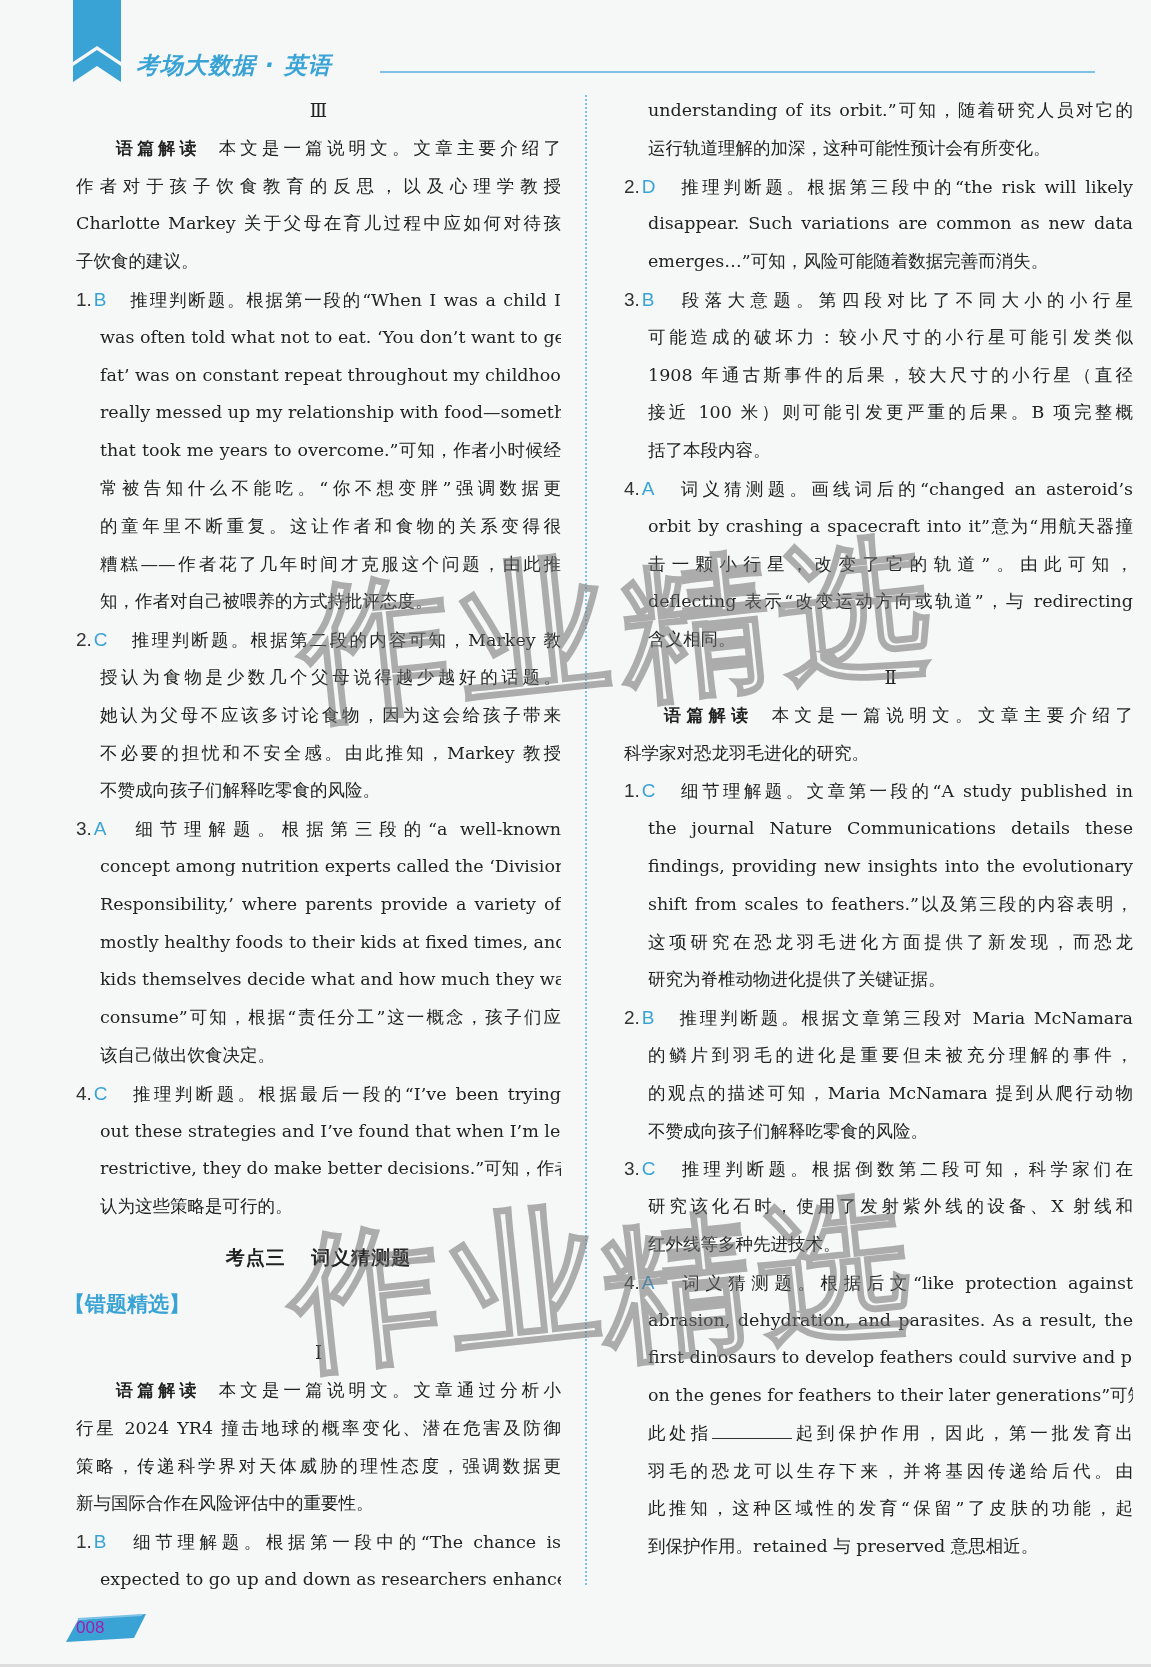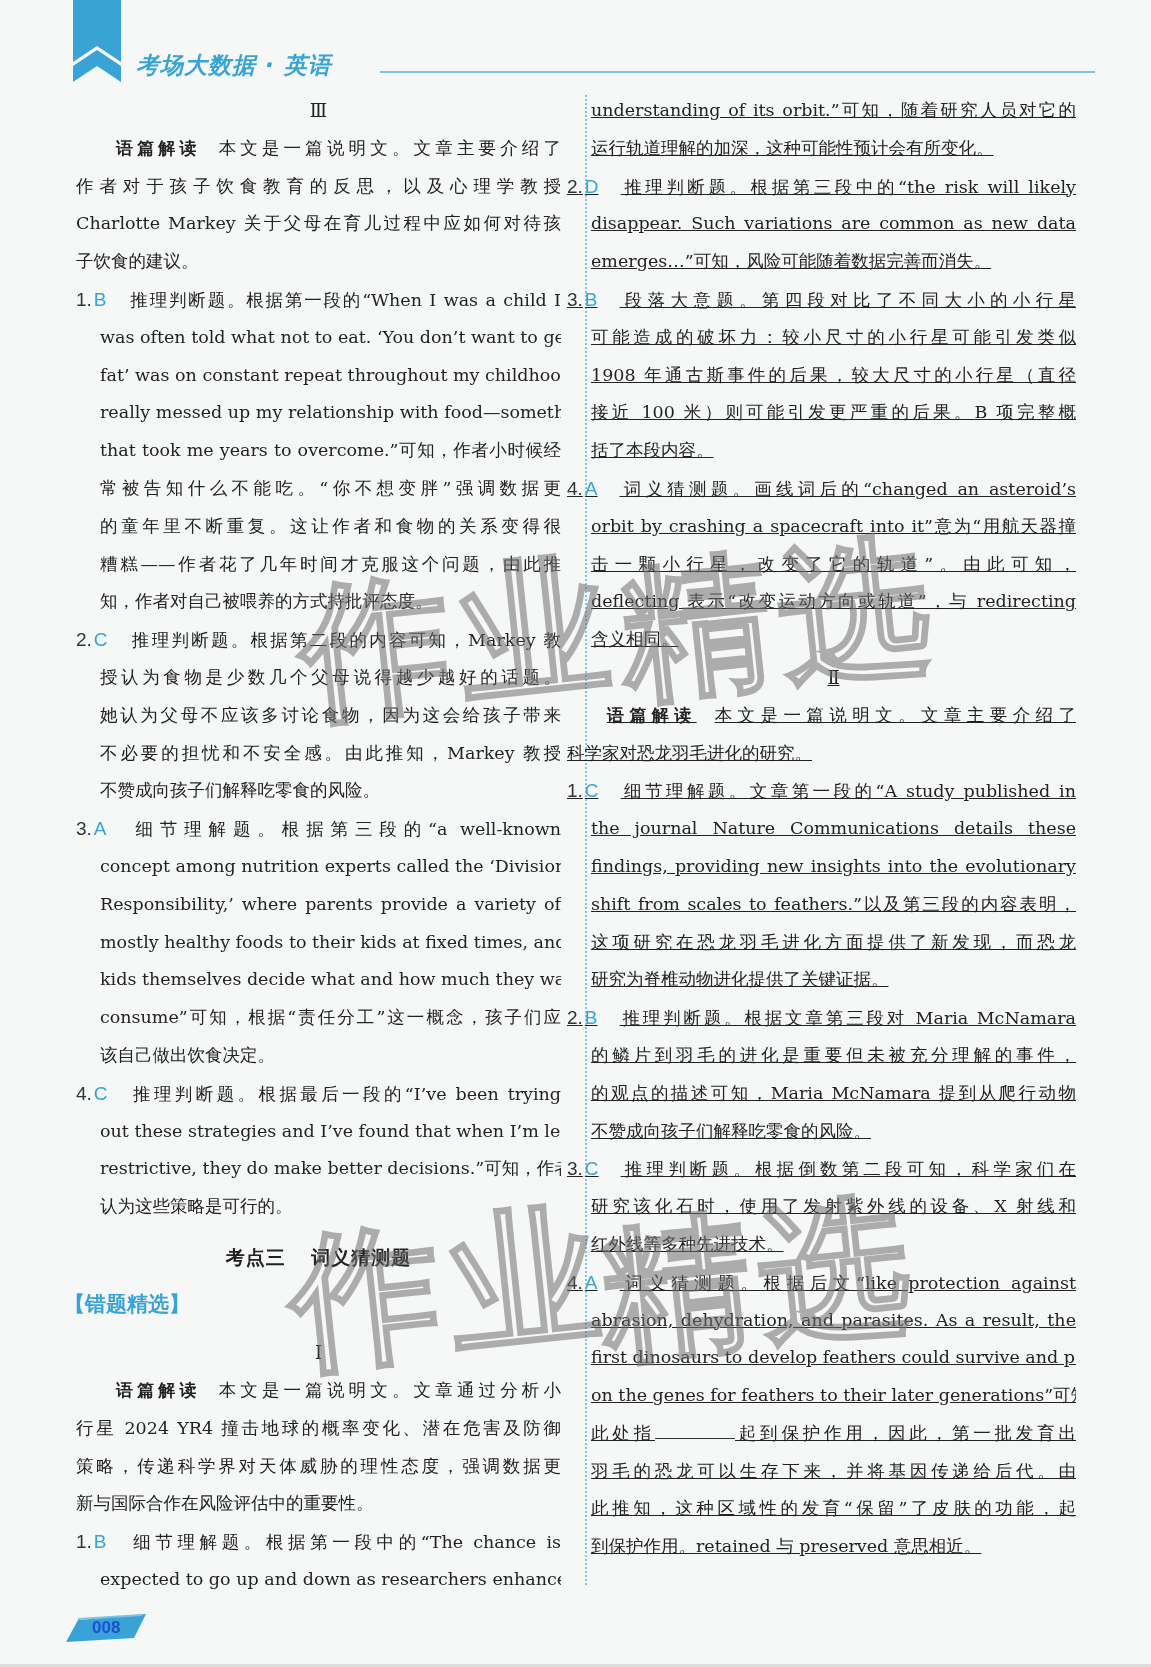--- a/index.html
+++ b/index.html
@@ -16,21 +16,21 @@
     font-family: "DejaVu Sans", sans-serif; font-weight: bold; font-style: italic;
     font-size: 23px; color: #3aa3d6; letter-spacing: 1px;
   }
   .brand-rule { position: absolute; left: 380px; top: 71px; width: 715px; height: 2px; background: #7ec3e6; }
   .col-divider {
     position: absolute; left: 585px; top: 95px; width: 0; height: 1490px;
     border-left: 2px dotted #7ec3e6;
   }
   .col { position: absolute; top: 92px; width: 485px; }
   .col.left { left: 76px; }
-  .col.right { left: 591px; text-decoration: underline; }
+  .col.right { left: 648px; }
   .line {
     height: 37.8px; line-height: 37.8px; font-size: 17.5px; white-space: nowrap;
     text-align: justify; text-align-last: justify; overflow: hidden;
   }
   .line.last { text-align-last: left; }
   .line.ind { padding-left: 24px; }
   .line.head { padding-left: 40px; }
   .roman { text-align: center; text-align-last: center; font-size: 18px; }
   .qnum { font-family: "Liberation Sans", sans-serif; font-size: 19px; color: #333; }
   .qans { font-family: "Liberation Sans", sans-serif; font-size: 19px; color: #3aa3d6; margin-right: 22px; margin-left: 2px; }
@@ -39,22 +39,22 @@
     text-align: left; text-align-last: center; font-family: "DejaVu Sans", sans-serif;
     font-weight: bold; font-size: 19px; letter-spacing: 1px; word-spacing: 18px;
   }
   .cuoti {
     font-family: "DejaVu Sans", sans-serif; font-weight: bold; font-size: 21px; color: #3aa3d6;
     margin-left: -12px;
   }
   .blank { display: inline-block; width: 80px; border-bottom: 1px solid #333; height: 18px; vertical-align: baseline; }
   .page-badge { position: absolute; left: 66px; top: 1614px; width: 80px; height: 28px; }
   .page-num {
-    position: absolute; left: 92px; top: 1618px; font-family: "Liberation Sans", sans-serif;
-    font-size: 17px; color: #1d4ed8; font-weight: bold;
+    position: absolute; left: 76px; top: 1618px; font-family: "Liberation Sans", sans-serif;
+    font-size: 17px; color: #a21caf;
   }
   .bottom-shadow { position: absolute; left: 0; top: 1664px; width: 1151px; height: 3px; background: #ddd; }
   .watermark {
     position: absolute; font-family: "DejaVu Sans", sans-serif; font-weight: bold;
     color: transparent; -webkit-text-stroke: 2px rgba(110,110,110,0.55);
     font-size: 150px; letter-spacing: 10px; pointer-events: none; transform: rotate(-6deg);
   }
 </style>
 </head>
 <body>

